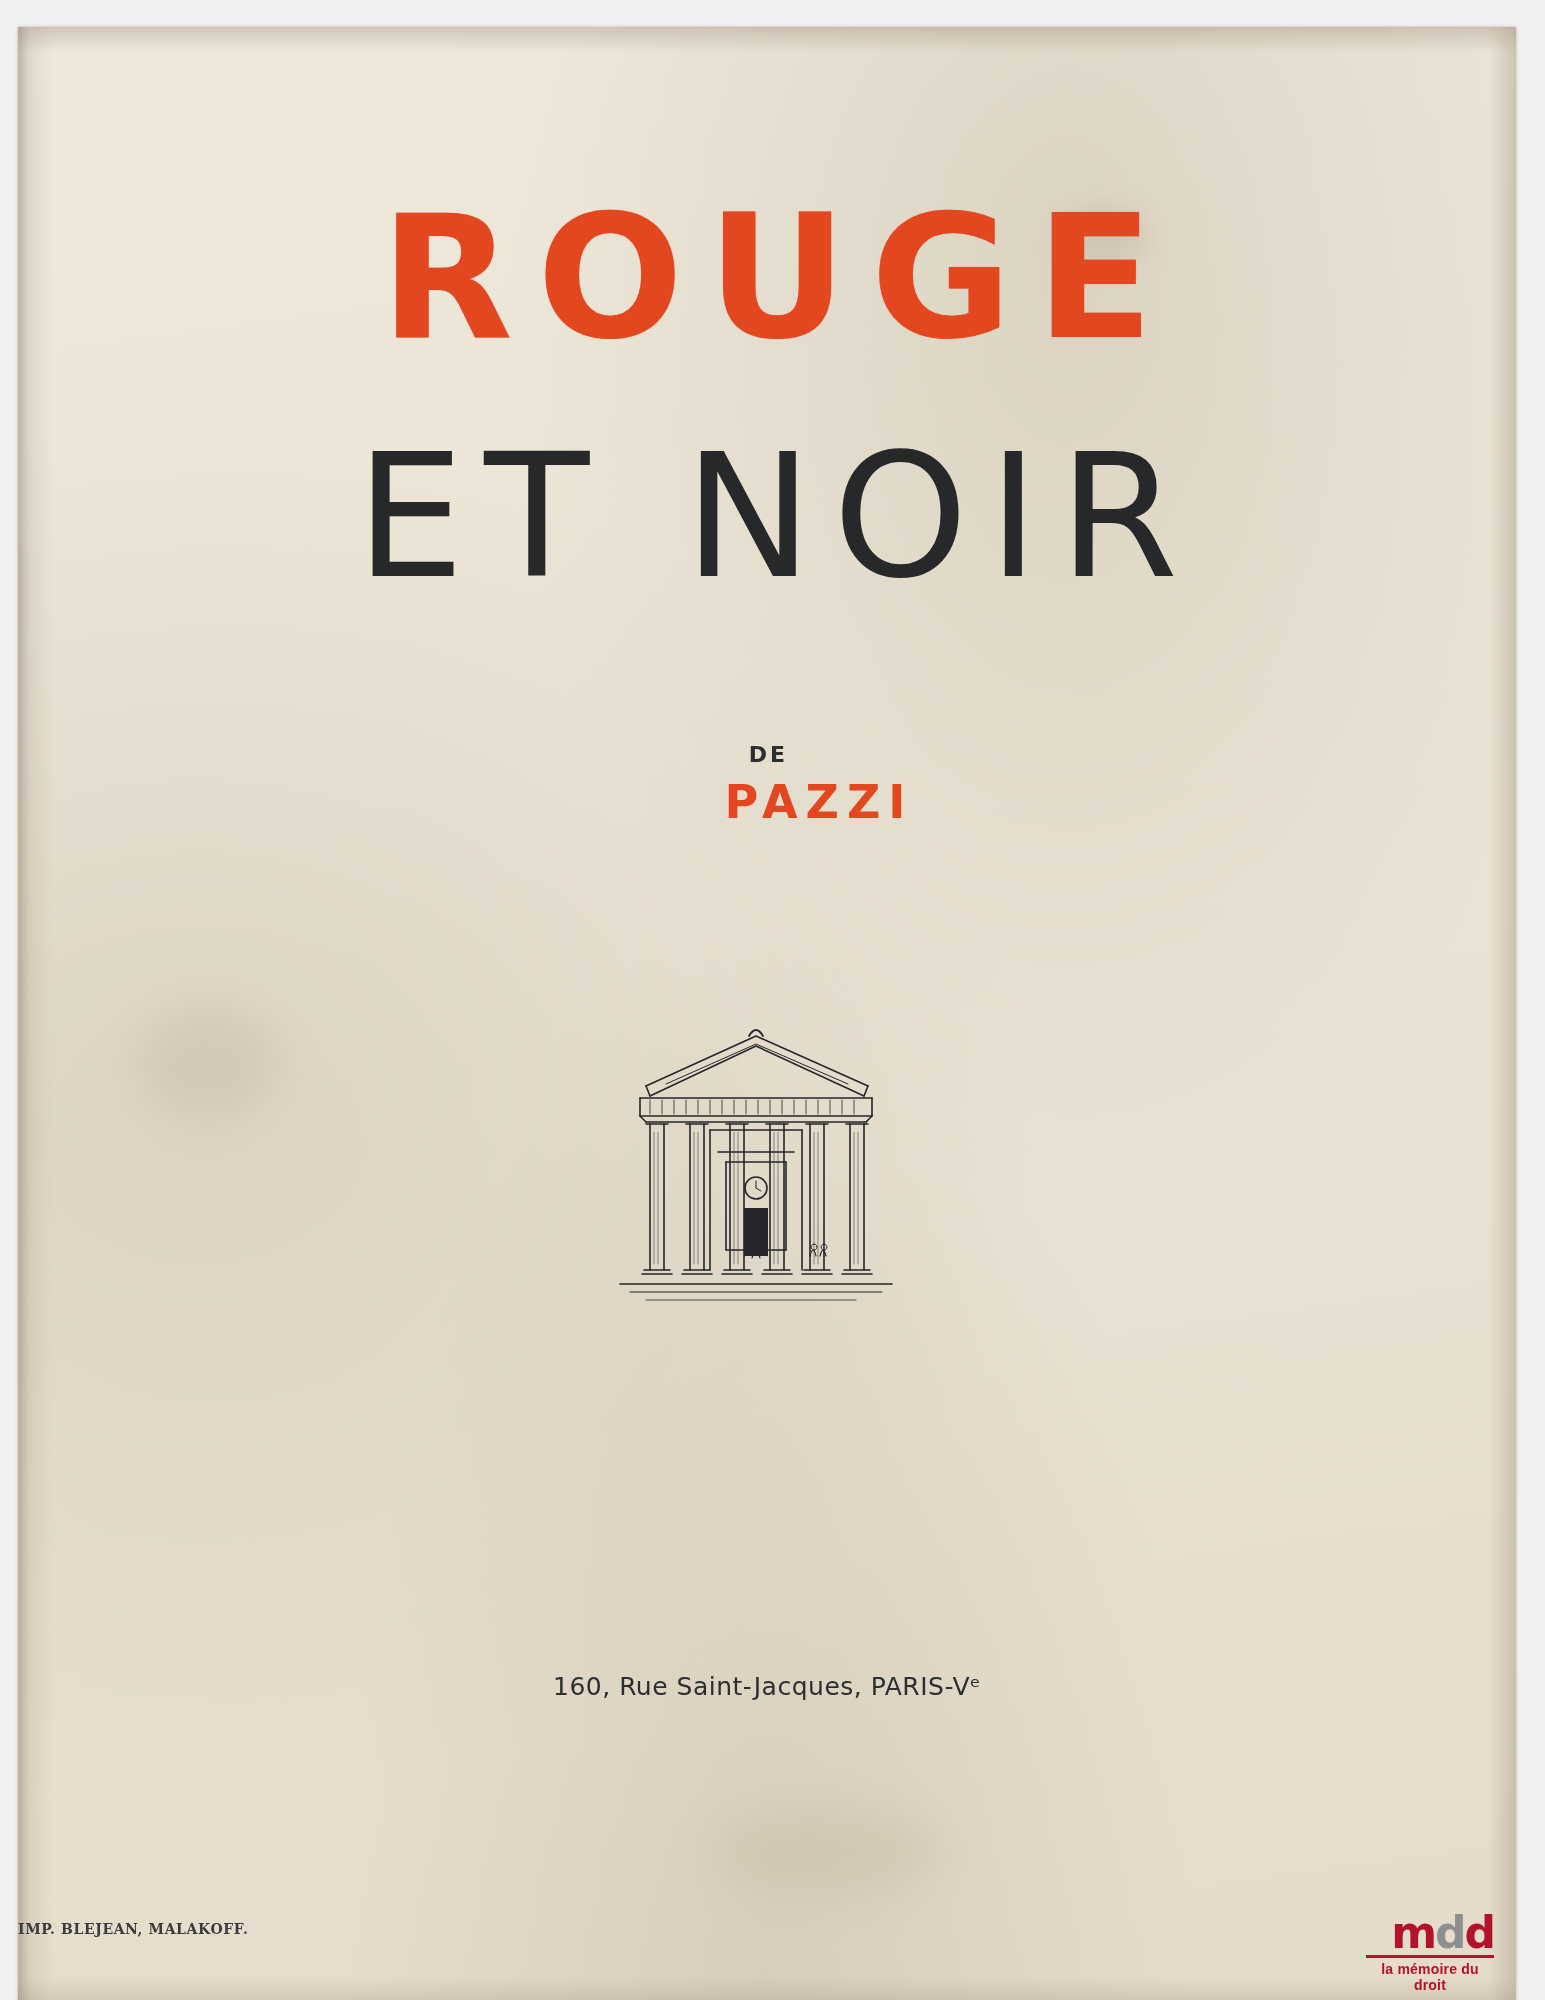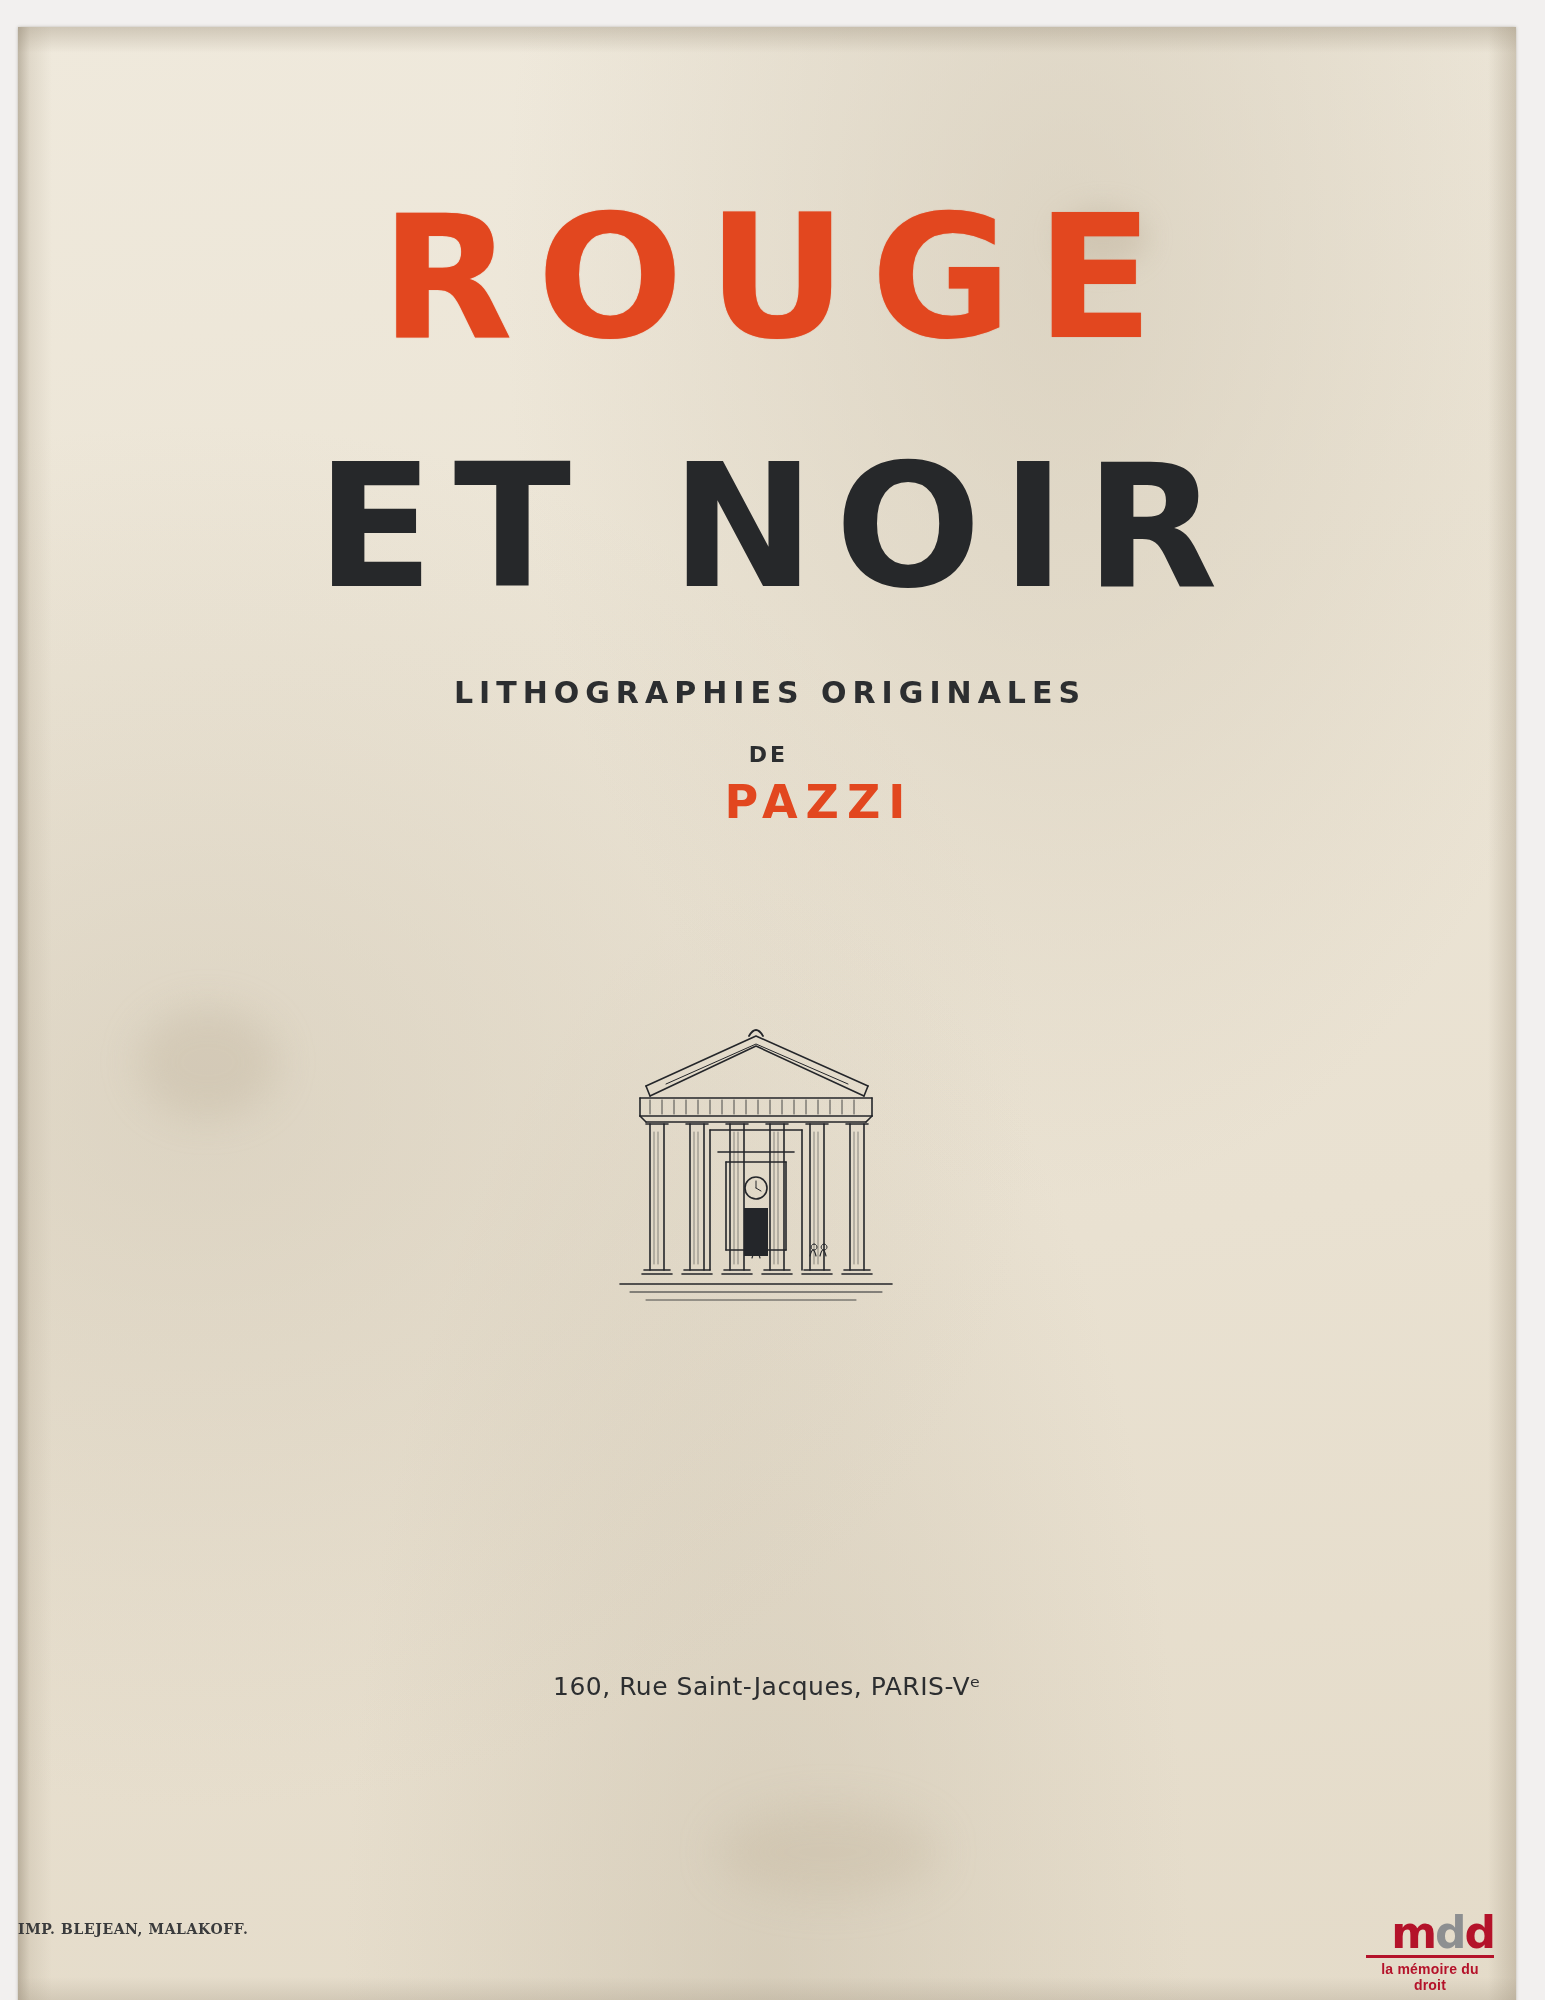--- a/index.html
+++ b/index.html
@@ -96,27 +96,27 @@
     font-size: 172px;
     letter-spacing: 24px;
     text-indent: 24px;
     color: #e2471f;
     font-family: "DejaVu Sans", sans-serif;
     font-weight: 700;
     text-shadow: 0 0 1px rgba(226,71,31,0.55);
   }
 
   #title-etnoir {
-    top: 414px;
+    top: 404px;
     font-size: 172px;
     letter-spacing: 20px;
     text-indent: 20px;
     color: #26282a;
     font-family: "DejaVu Sans", sans-serif;
-    font-weight: 700;
+    font-weight: 400;
   }
 
   #subtitle {
     position: absolute;
     top: 648px;
     width: 100%;
     text-align: center;
     font-size: 30px;
     letter-spacing: 6px;
     text-indent: 6px;
@@ -241,21 +241,20 @@
     <div class="edge-bottom"></div>
 
     <div class="spot" style="left:1040px;top:180px;width:90px;height:60px;background:rgba(186,172,148,0.35);filter:blur(12px);"></div>
     <div class="spot" style="left:120px;top:980px;width:140px;height:110px;background:rgba(190,176,152,0.30);filter:blur(18px);"></div>
     <div class="spot" style="left:700px;top:1780px;width:220px;height:90px;background:rgba(190,176,152,0.28);filter:blur(20px);"></div>
 
     <div class="title-line" id="title-rouge">ROUGE</div>
 
     <div class="title-line" id="title-etnoir">ET NOIR</div>
 
-    <div id="subtitle">LITHOGRAPHIES  ORIGINALES</div>
 
     <div id="de">DE</div>
 
     <div id="author">PAZZI</div>
 
     <div id="vignette">
       <svg viewBox="0 0 300 330" width="300" height="330" xmlns="http://www.w3.org/2000/svg">
         <g fill="none" stroke="#24262a" stroke-width="1.6" stroke-linecap="round" stroke-linejoin="round">
 
           <path d="M40 74 L150 24 L262 74"></path>

